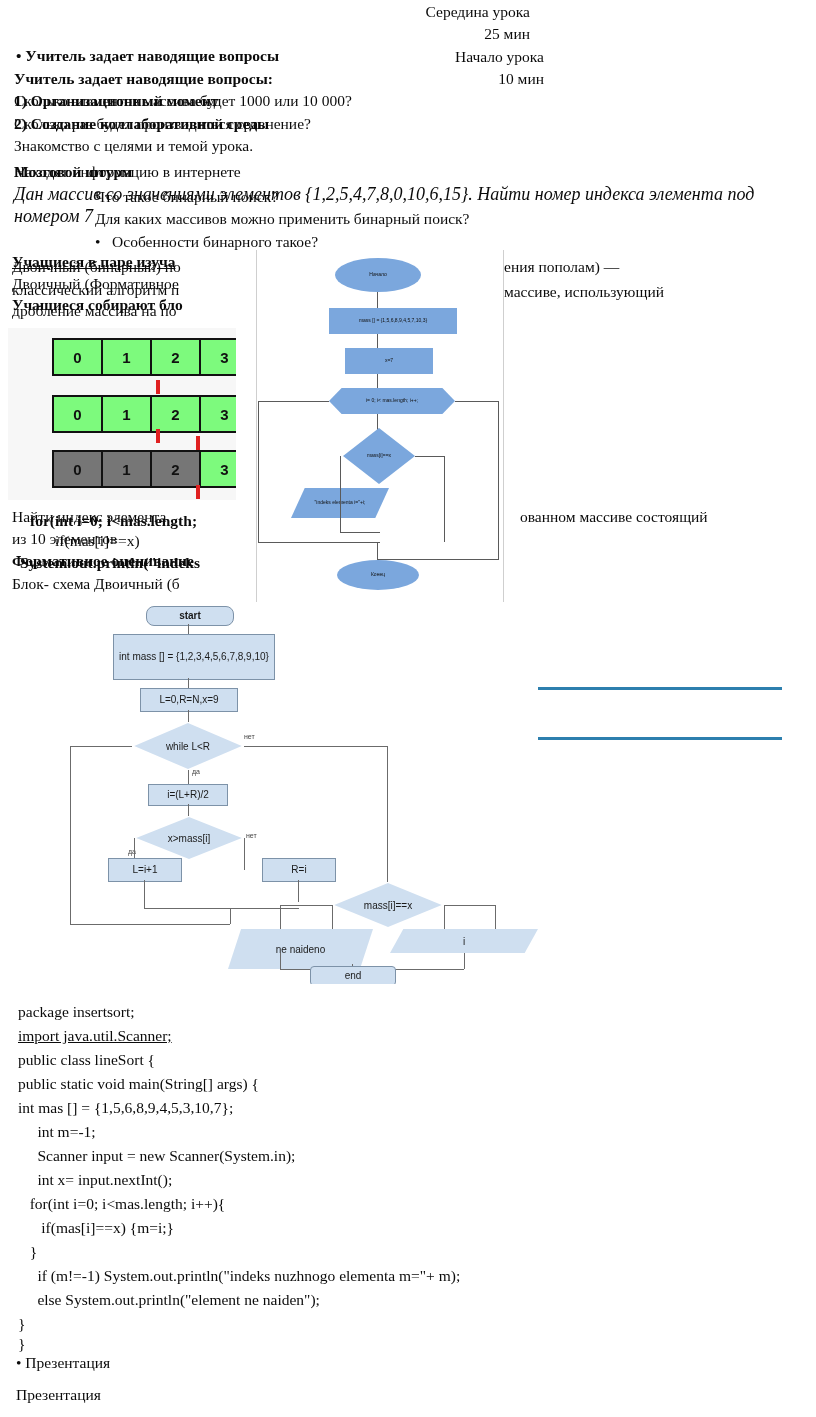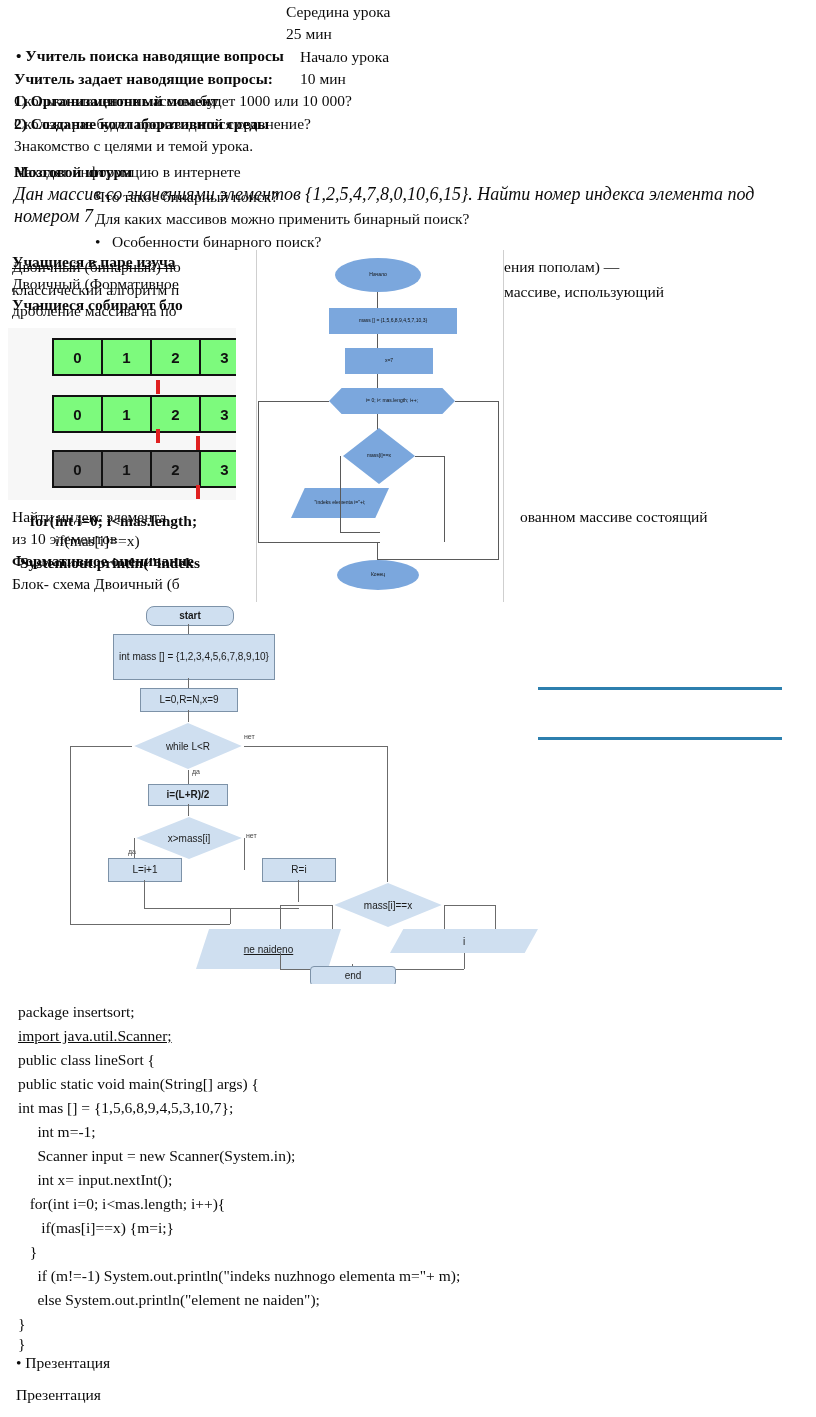--- a/index.html
+++ b/index.html
@@ -2,21 +2,21 @@
 <html><head>
 <meta charset="utf-8">
 <style>
   html,body{margin:0;padding:0;background:#ffffff;}
   body{
     width:816px;height:1417px;position:relative;overflow:hidden;
     font-family:"Liberation Serif","DejaVu Serif",serif;
     color:#0b0b0b;
   }
   .abs{position:absolute;}
-  .hdr{font-size:15.5px;line-height:1.25;text-align:left;white-space:nowrap;}
+  .hdr{font-size:15.5px;line-height:1.25;text-align:right;white-space:nowrap;}
   .ln{font-size:15.5px;line-height:1.22;white-space:nowrap;}
   .b{font-weight:bold;}
   .it{font-style:italic;}
   .wrap{white-space:normal;}
 
   
   .arrimg{position:absolute;left:8px;top:328px;width:228px;height:172px;background:#f7f7f7;overflow:hidden;}
   .strip{position:absolute;display:flex;border:2px solid #111;height:34px;}
   .cell{width:47px;display:flex;align-items:center;justify-content:center;
         font-family:"Liberation Sans","DejaVu Sans",sans-serif;font-weight:bold;font-size:15px;
@@ -67,21 +67,21 @@
   <span>25 мин</span>
 </div>
 <div class="abs hdr" style="left:300px;top:47px;width:244px;">
   <span>Начало урока</span>
 </div>
 <div class="abs hdr" style="left:300px;top:69px;width:244px;">
   <span>10 мин</span>
 </div>
 
 <div class="abs ln b" style="left:16px;top:47px;">
-  •&nbsp;<span>Учитель поиска наводящие вопросы</span>
+  •&nbsp;<span>Учитель задает наводящие вопросы</span>
 </div>
 
 <div class="abs ln b" style="left:14px;top:70px;">
   <span>Учитель задает наводящие вопросы:</span>
 </div>
 
 <div class="abs ln b" style="left:14px;top:92px;">
   <span>1) Организационный момент</span>
 </div>
 <div class="abs ln" style="left:14px;top:92px;">
@@ -110,21 +110,21 @@
   <span>Дан массив со значениями элементов {1,2,5,4,7,8,0,10,6,15}. Найти номер индекса элемента под номером 7</span>
 </div>
 
 <div class="abs ln" style="left:95px;top:188px;">
   <span>Что такое бинарный поиск?</span>
 </div>
 <div class="abs ln" style="left:95px;top:210px;">
   <span>Для каких массивов можно применить бинарный поиск?</span>
 </div>
 <div class="abs ln" style="left:95px;top:233px;">
-  •&nbsp;&nbsp;&nbsp;<span>Особенности бинарного поиск?</span>
+  •&nbsp;&nbsp;&nbsp;<span>Особенности бинарного такое?</span>
 </div>
 
 <div class="abs ln b" style="left:12px;top:253px;text-decoration:underline;">
   <span>Учащиеся в паре изуча</span>
 </div>
 <div class="abs ln" style="left:12px;top:258px;">
   <span>Двоичный (бинарный) по</span>
 </div>
 
 <div class="abs ln" style="left:12px;top:275px;">
@@ -245,21 +245,21 @@
   <div class="edge" style="left:148px;top:74px;width:1px;height:10px;"></div>
 
   <div class="n2" style="left:100px;top:84px;width:96px;height:22px;">L=0,R=N,x=9</div>
   <div class="edge" style="left:148px;top:106px;width:1px;height:12px;"></div>
 
   <div class="dshape" style="left:92px;top:118px;width:112px;height:48px;">while L&lt;R</div>
   <div class="lbl2" style="left:204px;top:129px;">нет</div>
   <div class="lbl2" style="left:152px;top:164px;">да</div>
 
   <div class="edge" style="left:148px;top:166px;width:1px;height:14px;"></div>
-  <div class="n2" style="left:108px;top:180px;width:78px;height:20px;font-weight:bold;">i=(L+R)/2</div>
+  <div class="n2" style="left:108px;top:180px;width:78px;height:20px;">i=(L+R)/2</div>
   <div class="edge" style="left:148px;top:200px;width:1px;height:12px;"></div>
 
   <div class="dshape" style="left:94px;top:212px;width:110px;height:44px;">x&gt;mass[i]</div>
   <div class="lbl2" style="left:88px;top:244px;">да</div>
   <div class="lbl2" style="left:206px;top:228px;">нет</div>
 
   <div class="edge" style="left:94px;top:234px;width:1px;height:32px;"></div>
   <div class="edge" style="left:204px;top:234px;width:1px;height:32px;"></div>
 
   <div class="n2" style="left:68px;top:254px;width:72px;height:22px;">L=i+1</div>
@@ -278,21 +278,21 @@
 
   <div class="dshape" style="left:292px;top:278px;width:112px;height:46px;">mass[i]==x</div>
 
   <div class="edge" style="left:292px;top:301px;width:1px;height:24px;"></div>
   <div class="edge" style="left:404px;top:301px;width:1px;height:24px;"></div>
   <div class="edge" style="left:240px;top:301px;width:53px;height:1px;"></div>
   <div class="edge" style="left:404px;top:301px;width:52px;height:1px;"></div>
   <div class="edge" style="left:240px;top:301px;width:1px;height:24px;"></div>
   <div class="edge" style="left:455px;top:301px;width:1px;height:24px;"></div>
 
-  <div class="pshape" style="left:156px;top:325px;width:145px;height:40px;text-decoration:underline;">ne naideno</div>
+  <div class="pshape" style="left:188px;top:325px;width:145px;height:40px;">ne naideno</div>
   <div class="pshape" style="left:350px;top:325px;width:148px;height:24px;">i</div>
 
   <div class="edge" style="left:240px;top:349px;width:1px;height:16px;"></div>
   <div class="edge" style="left:424px;top:349px;width:1px;height:16px;"></div>
   <div class="edge" style="left:240px;top:365px;width:184px;height:1px;"></div>
   <div class="edge" style="left:312px;top:360px;width:1px;height:8px;"></div>
 
   <div class="n2" style="left:270px;top:362px;width:84px;height:18px;border-radius:4px;">end</div>
 </div>
 

